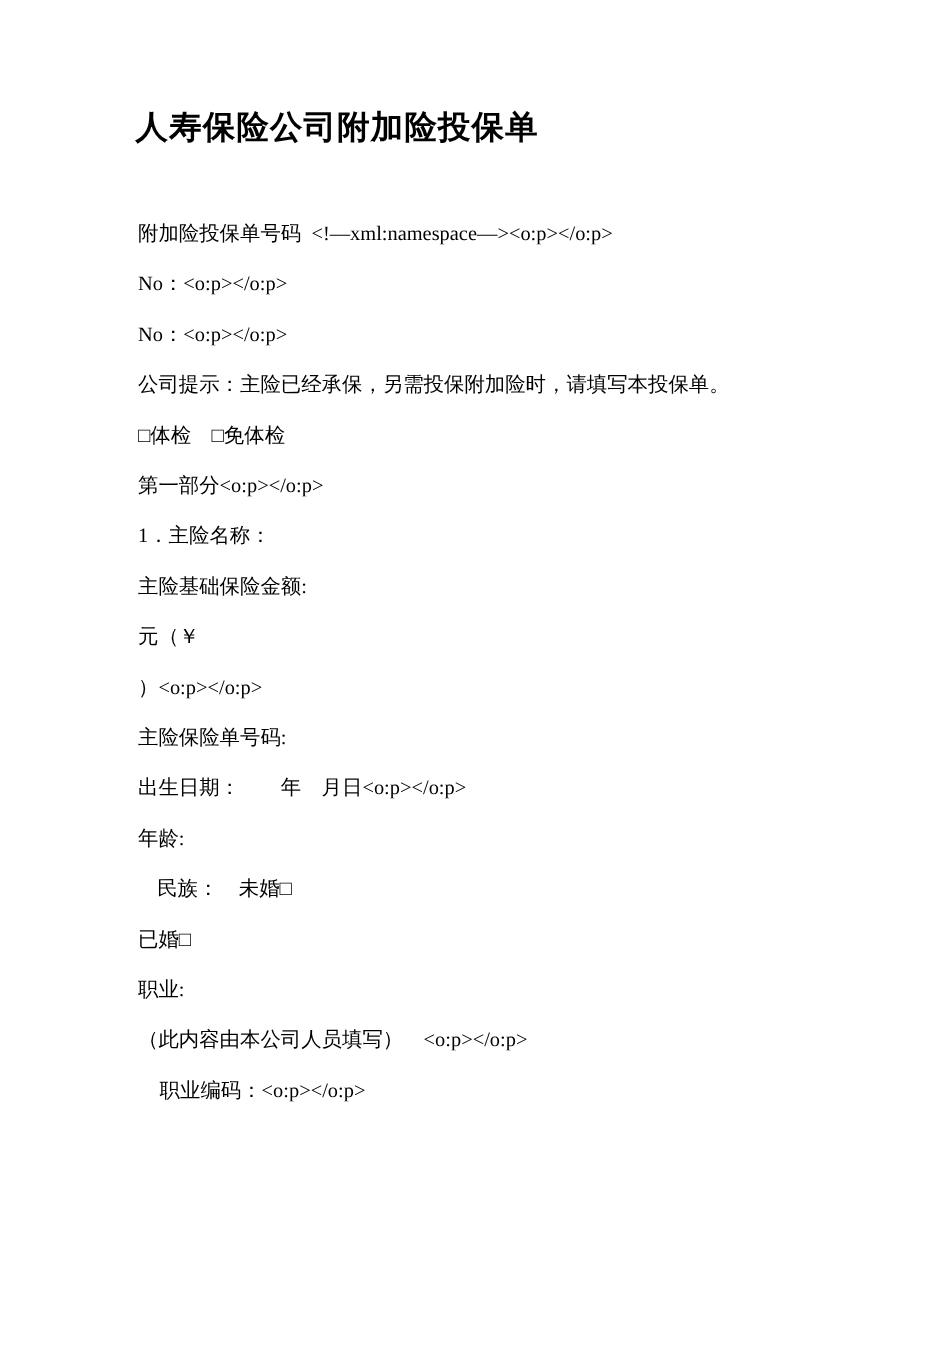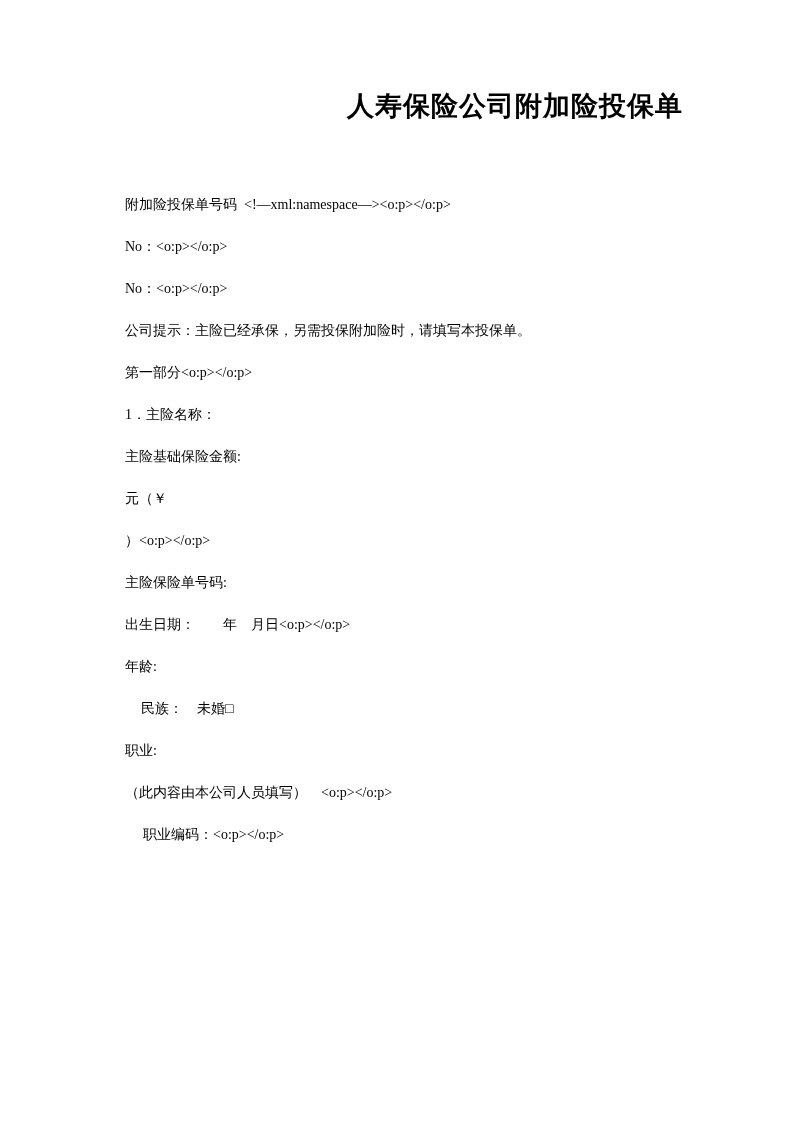--- a/index.html
+++ b/index.html
@@ -24,31 +24,31 @@
   }
   .content {
     position: absolute;
     left: 113px;
     top: 0;
     width: 570px;
   }
   .doc-title {
     margin: 0;
     padding-top: 88px;
-    text-align: right;
+    text-align: left;
     font-family: "Liberation Serif", "DejaVu Serif", serif;
     font-weight: bold;
     font-size: 27px;
     letter-spacing: 1px;
     line-height: 36px;
   }
   .para {
-    font-size: 14px;
+    font-size: 17px;
     line-height: 21px;
-    margin: 12px;
+    margin: 2px;
     padding: 0;
     white-space: pre-wrap;
     word-break: break-all;
   }
   
   .body-block > .para {
     margin-bottom: 21px;
   }
   .body-block {
     padding-top: 58px;
@@ -66,28 +66,30 @@
 <div class="page">
   <div class="content">
 
     <h1 class="doc-title">人寿保险公司附加险投保单</h1>
 
     <div class="body-block">
       <p class="para">附加险投保单号码  &lt;!—xml:namespace—&gt;&lt;o:p&gt;&lt;/o:p&gt;</p>
       <p class="para">No：&lt;o:p&gt;&lt;/o:p&gt;</p>
       <p class="para">No：&lt;o:p&gt;&lt;/o:p&gt;</p>
       <p class="para">公司提示：主险已经承保，另需投保附加险时，请填写本投保单。</p>
+      <p class="para">□体检　□免体检</p>
       <p class="para">第一部分&lt;o:p&gt;&lt;/o:p&gt;</p>
       <p class="para">1．主险名称：</p>
       <p class="para">主险基础保险金额:</p>
       <p class="para">元（￥</p>
       <p class="para">）&lt;o:p&gt;&lt;/o:p&gt;</p>
       <p class="para">主险保险单号码:</p>
       <p class="para">出生日期：　　年　月日&lt;o:p&gt;&lt;/o:p&gt;</p>
       <p class="para">年龄:</p>
       <p class="para indent-1">民族：　未婚□</p>
+      <p class="para">已婚□</p>
       <p class="para">职业:</p>
       <p class="para">（此内容由本公司人员填写）　&lt;o:p&gt;&lt;/o:p&gt;</p>
       <p class="para indent-2">职业编码：&lt;o:p&gt;&lt;/o:p&gt;</p>
     </div>
 
   </div>
 </div>
 
 </body></html>

